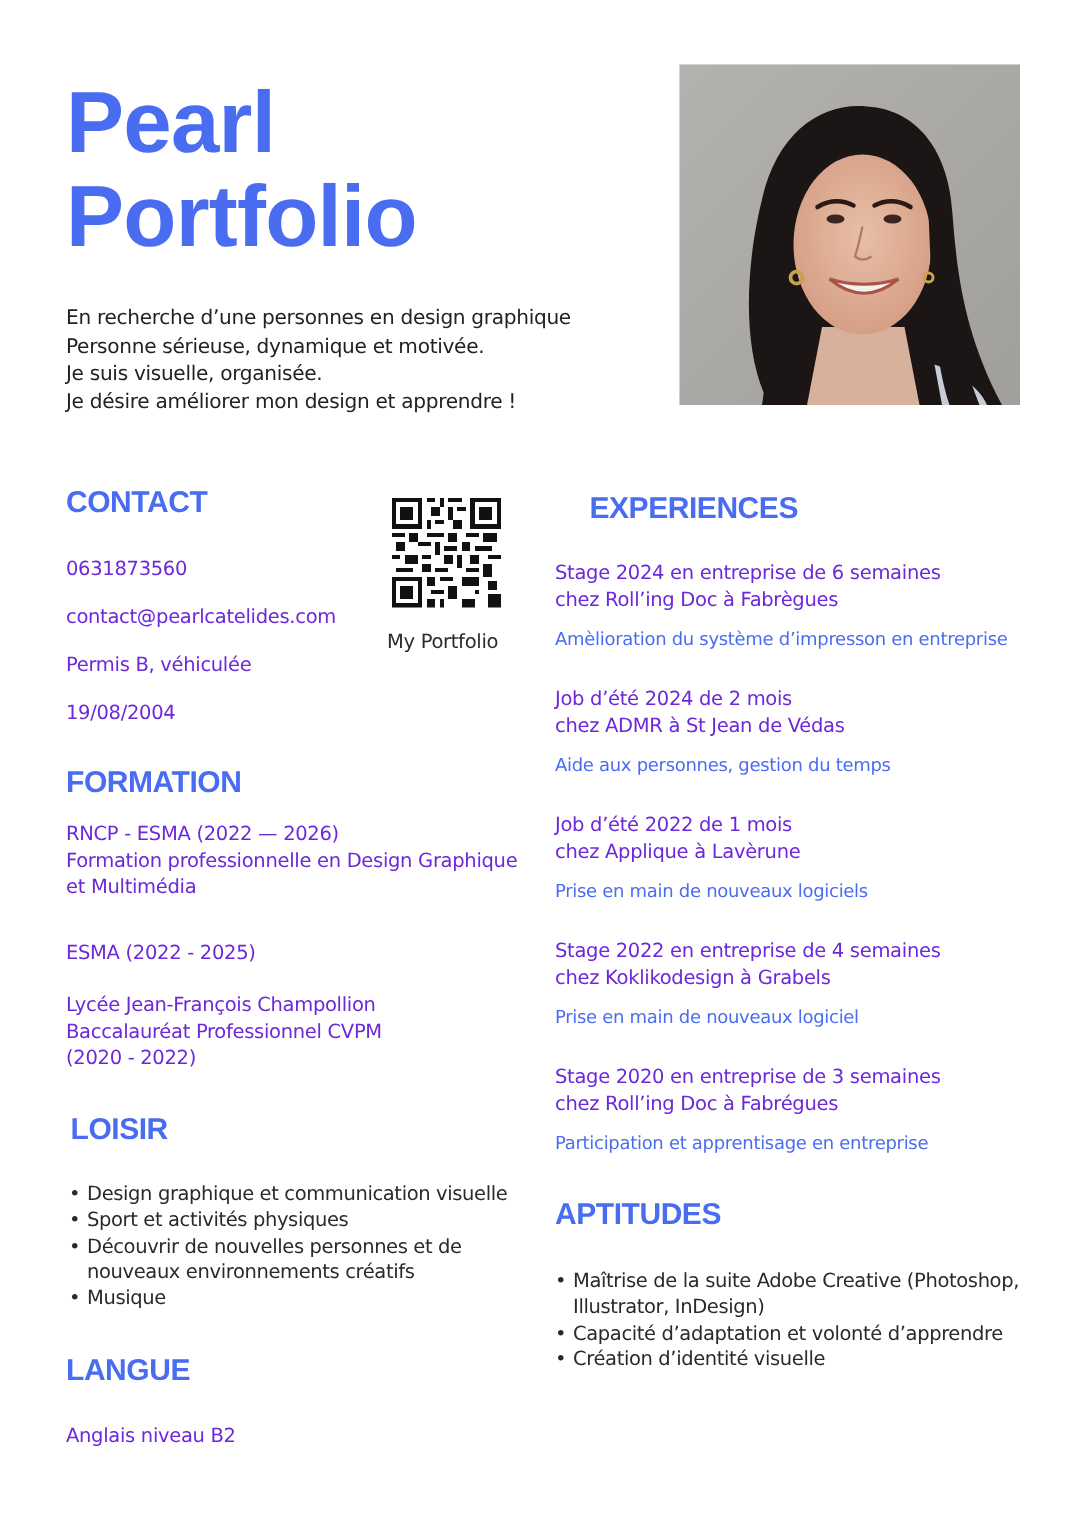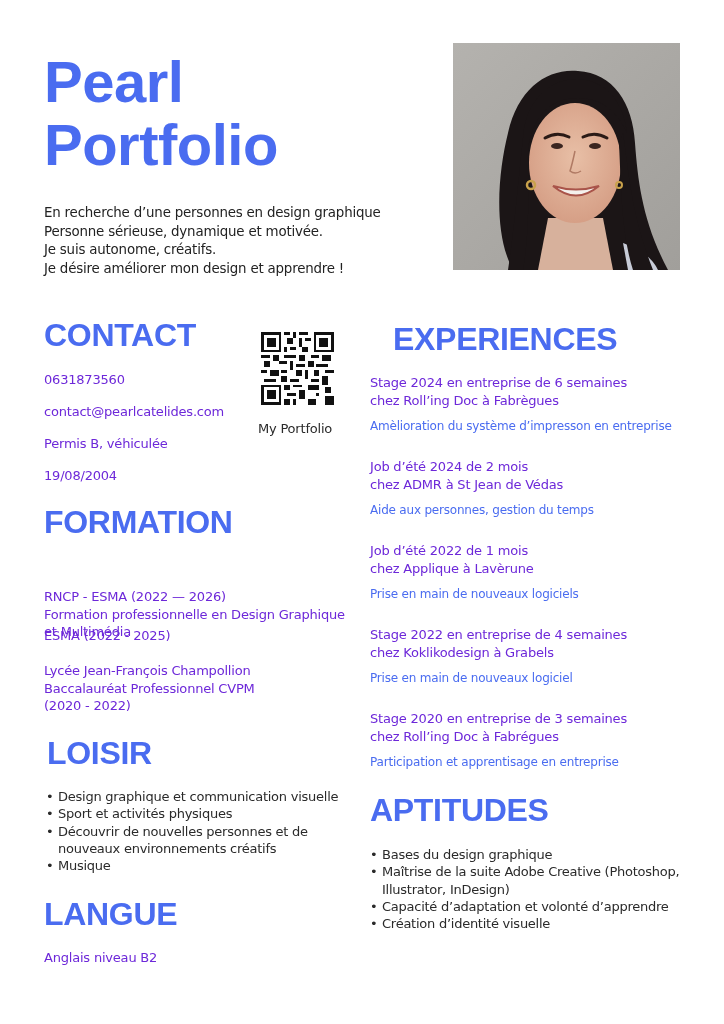--- a/index.html
+++ b/index.html
@@ -29,21 +29,21 @@
 
     .photo {
       left: 453px; top: 43px; width: 227px; height: 227px;
       background: #aeaca8;
       overflow: hidden;
     }
 
     .section-title {
       font-family: "Liberation Sans", sans-serif;
       font-weight: bold;
-      font-size: 32px;
+      font-size: 20px;
       line-height: 30px;
       color: #4a6cf0;
       letter-spacing: -0.3px;
     }
 
     .body-text {
       font-size: 13px;
       line-height: 17.5px;
       color: #6d28d9;
       letter-spacing: -0.2px;
@@ -85,21 +85,21 @@
 <body>
 
 <div class="abs name">
   <div>Pearl</div>
   <div>Portfolio</div>
 </div>
 
 <div class="abs intro">
   <div>En recherche d’une personnes en design graphique</div>
   <div>Personne sérieuse, dynamique et motivée.</div>
-  <div>Je suis autonome, créatifs.</div>
+  <div>Je suis visuelle, organisée.</div>
   <div>Je désire améliorer mon design et apprendre !</div>
 </div>
 
 <div class="abs photo" aria-label="Portrait photo">
   <svg width="227" height="227" viewBox="0 0 227 227">
     <defs>
       <linearGradient id="bg" x1="0" y1="0" x2="1" y2="1">
         <stop offset="0" stop-color="#b4b2ae"></stop>
         <stop offset="1" stop-color="#a19f9b"></stop>
       </linearGradient>
@@ -200,21 +200,21 @@
       <rect x="8" y="23" width="2" height="2"></rect>
         <rect x="11" y="23" width="1" height="2"></rect>
         <rect x="16" y="23" width="3" height="2"></rect>
         <rect x="22" y="22" width="3" height="3"></rect>
     </g>
   </svg>
 </div>
 <div class="abs qr-label">My Portfolio</div>
 
 <div class="abs section-title" style="left:44px; top:507px;">FORMATION</div>
-<div class="abs" style="left:44px; top:588px;">
+<div class="abs" style="left:44px; top:548px;">
   <div class="body-text">RNCP - ESMA (2022 — 2026)</div>
   <div class="body-text">Formation professionnelle en Design Graphique</div>
   <div class="body-text">et Multimédia</div>
 </div>
 <div class="abs" style="left:44px; top:627px;">
   <div class="body-text">ESMA (2022 - 2025)</div>
 </div>
 <div class="abs" style="left:44px; top:662px;">
   <div class="body-text">Lycée Jean-François Champollion</div>
   <div class="body-text">Baccalauréat Professionnel CVPM</div>
@@ -255,17 +255,16 @@
   <div class="accent-text">Prise en main de nouveaux logiciel</div>
 </div>
 <div class="exp-item" style="top:710px;">
   <div class="body-text">Stage 2020 en entreprise de 3 semaines</div>
   <div class="body-text">chez Roll’ing Doc à Fabrégues</div>
   <div class="accent-text">Participation et apprentisage en entreprise</div>
 </div>
 
 <div class="abs section-title" style="left:370px; top:795px;">APTITUDES</div>
 <ul class="abs bullets" style="left:369px; top:846px; width:320px;">
-  <li> Bases du design graphique</li>
   <li>Maîtrise de la suite Adobe Creative (Photoshop, Illustrator, InDesign)</li>
   <li>Capacité d’adaptation et volonté d’apprendre</li>
   <li>Création d’identité visuelle</li>
 </ul>
 
 </body></html>

